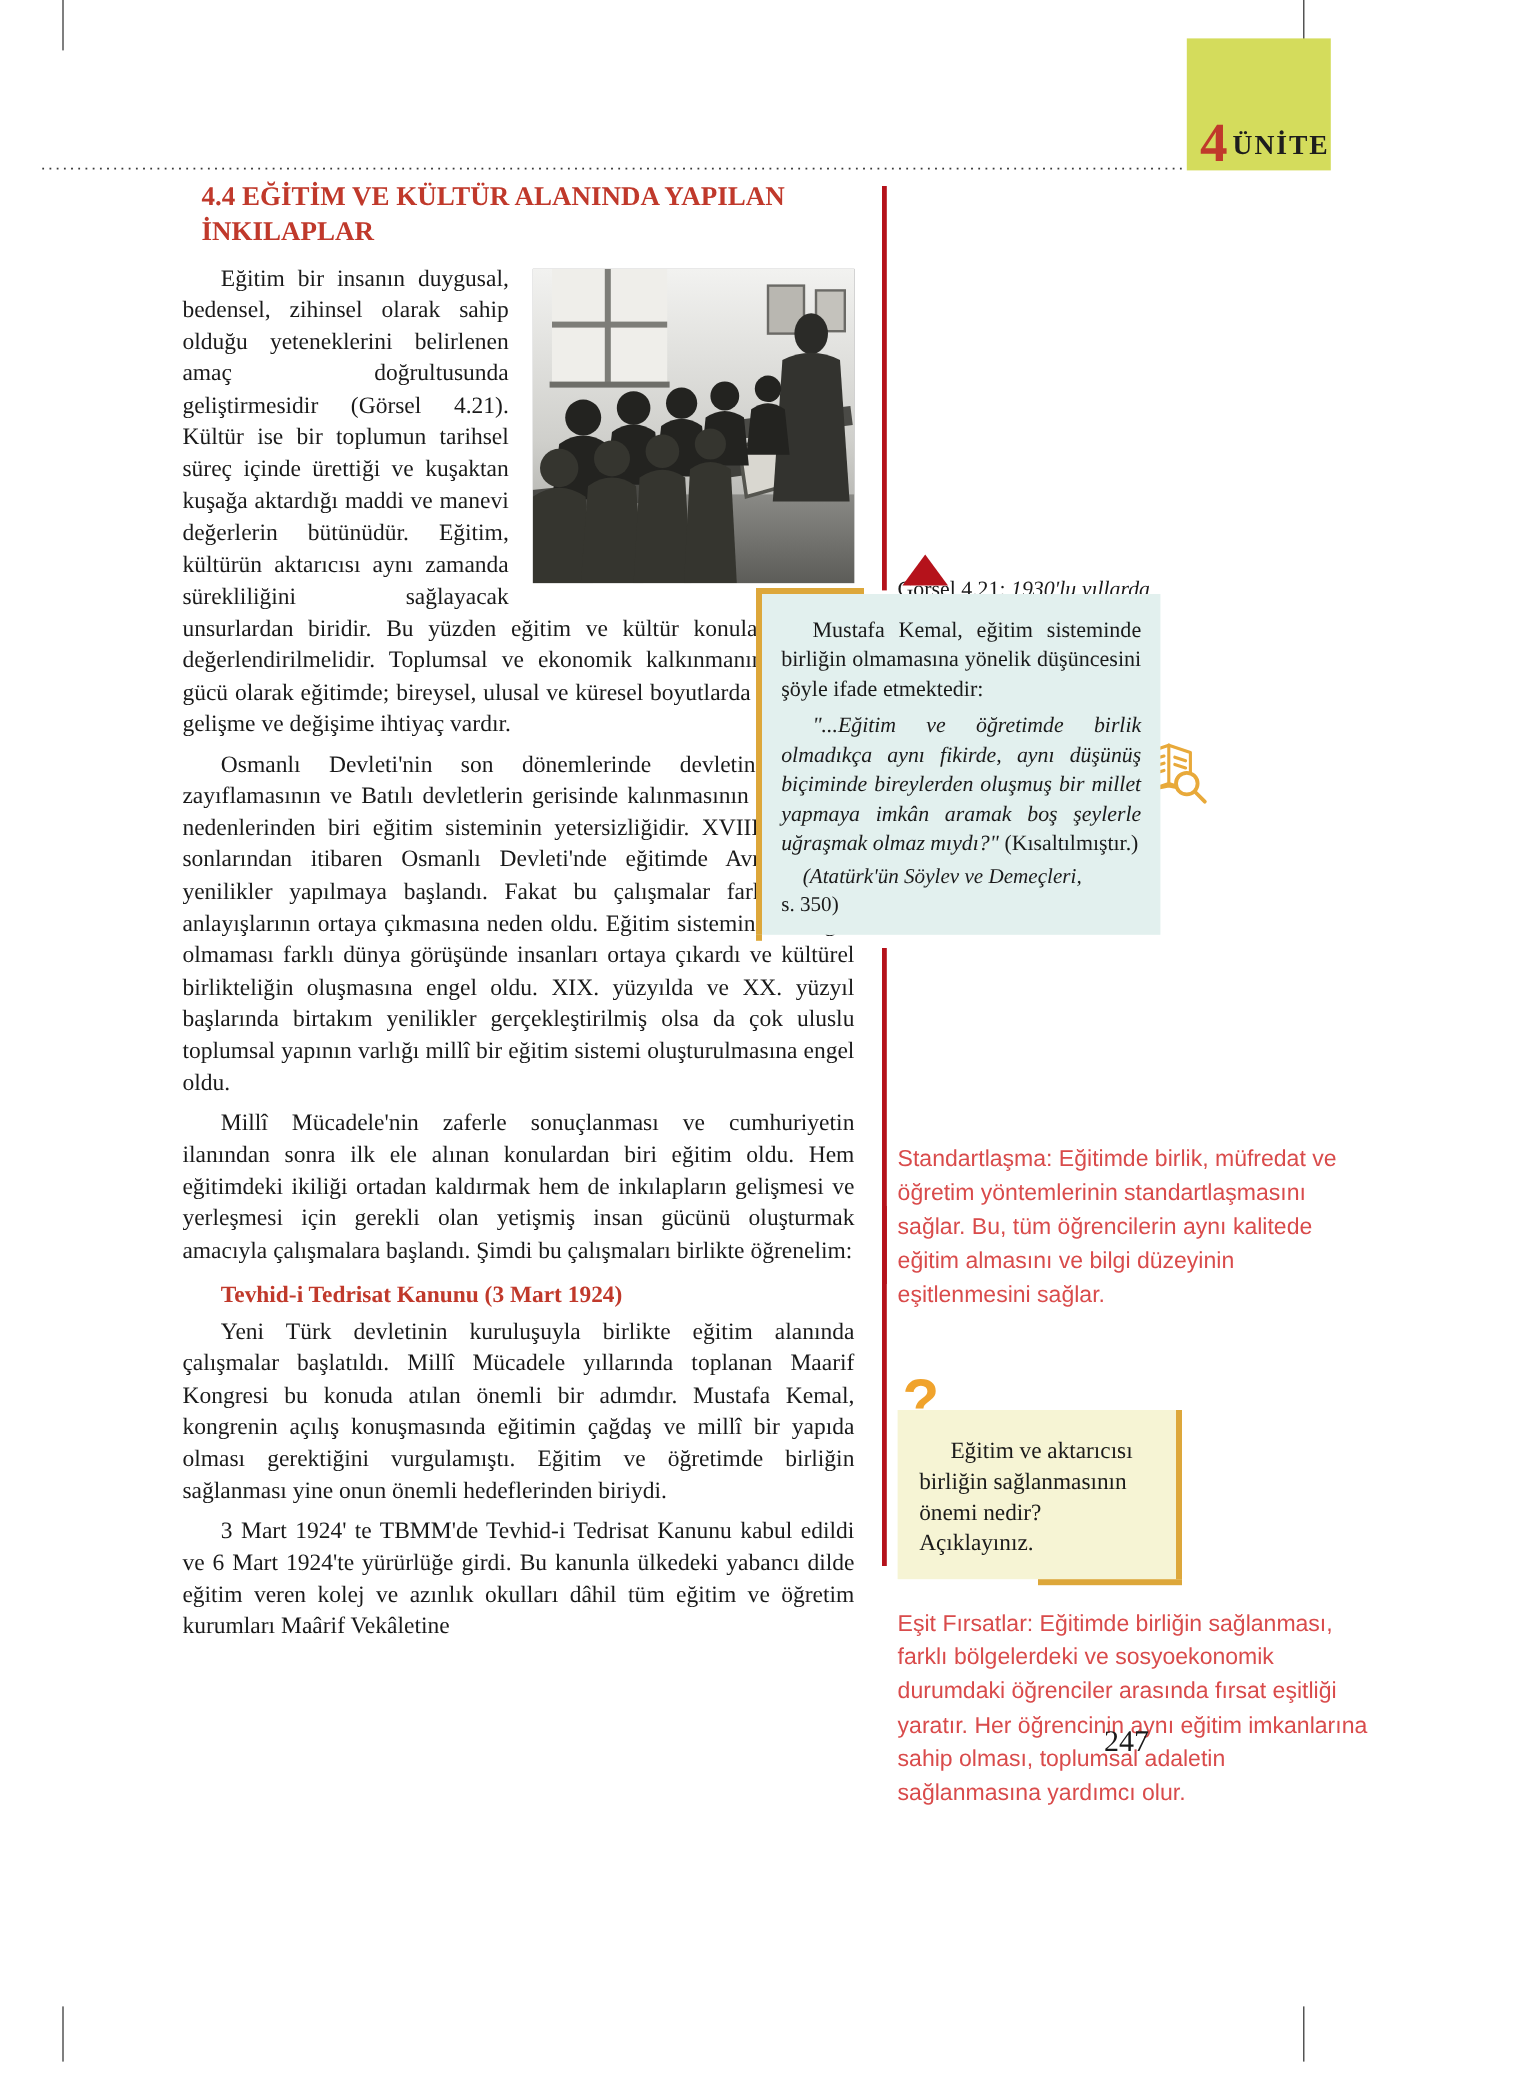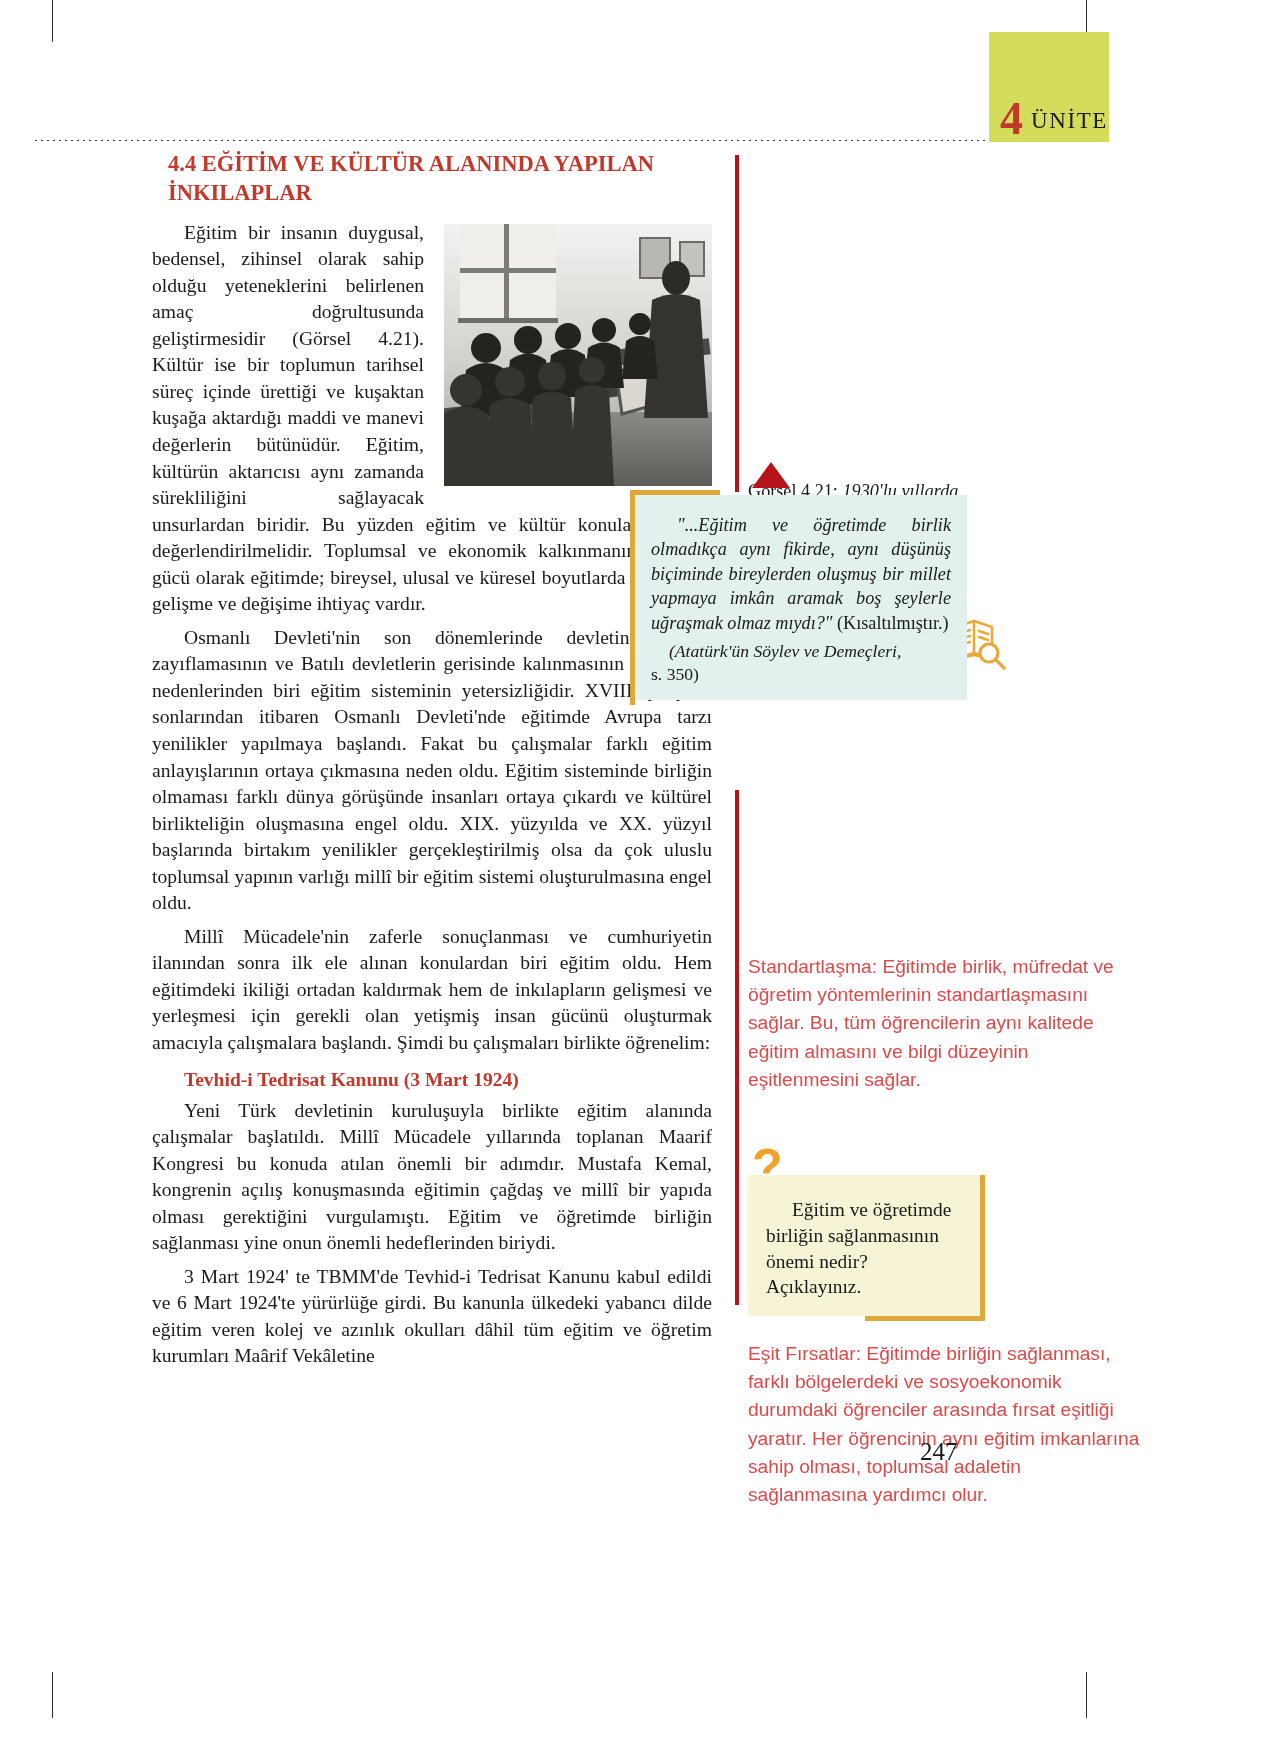--- a/index.html
+++ b/index.html
@@ -27,21 +27,21 @@
     position: absolute;
     left: 989px; top: 32px;
     width: 120px; height: 110px;
     background: #d4dc5c;
   }
   .unit-label {
     position: absolute;
     right: 165px; top: 108px;
     font-size: 23px;
     letter-spacing: 1.6px;
-    font-weight: 400;
+    font-weight: 700;
     color: #1d1d1d;
     font-family: "Liberation Serif", serif;
   }
   .unit-number {
     position: absolute;
     left: 1000px; top: 92px;
     font-size: 46px;
     font-weight: 700;
     color: #c0392b;
     font-family: "Liberation Serif", serif;
@@ -369,32 +369,33 @@
       <path d="M8 44 L28 40 L48 44"></path>
     </g>
     <g fill="none" stroke="#e8a93a" stroke-width="3.2" stroke-linecap="round">
       <circle cx="43" cy="38" r="9" fill="#ffffff"></circle>
       <path d="M50 45 L58 53"></path>
     </g>
   </svg>
 </div>
 
 <div class="quote-box">
+  <p class="qb-intro">Mustafa Kemal, eğitim sisteminde birliğin olmamasına yönelik düşüncesini şöyle ifade etmektedir:</p>
   <p class="qb-quote">
     <span>"...Eğitim ve öğretimde birlik olmadıkça aynı fikirde, aynı düşünüş biçiminde bireylerden oluşmuş bir millet yapmaya imkân aramak boş şeylerle uğraşmak olmaz mıydı?"</span>
     <span class="roman">(Kısaltılmıştır.)</span>
   </p>
   <p class="qb-source">
     <i>(Atatürk'ün Söylev ve Demeçleri,</i><br>
     <span>s. 350)</span>
   </p>
 </div>
 
 <div class="rail-note note-standart">Standartlaşma: Eğitimde birlik, müfredat ve öğretim yöntemlerinin standartlaşmasını sağlar. Bu, tüm öğrencilerin aynı kalitede eğitim almasını ve bilgi düzeyinin eşitlenmesini sağlar.</div>
 
 <div class="q-mark">?</div>
 <div class="q-box">
-  <p class="q-text">Eğitim ve öğretimde birliğin sağlanmasının önemi nedir? Açıklayınız.</p>
+  <p class="q-text">Eğitim ve aktarıcısı birliğin sağlanmasının önemi nedir? Açıklayınız.</p>
 </div>
 
 <div class="rail-note note-esit">Eşit Fırsatlar: Eğitimde birliğin sağlanması, farklı bölgelerdeki ve sosyoekonomik durumdaki öğrenciler arasında fırsat eşitliği yaratır. Her öğrencinin aynı eğitim imkanlarına sahip olması, toplumsal adaletin sağlanmasına yardımcı olur.</div>
 
 <div class="page-number">247</div>
 
 </body></html>

